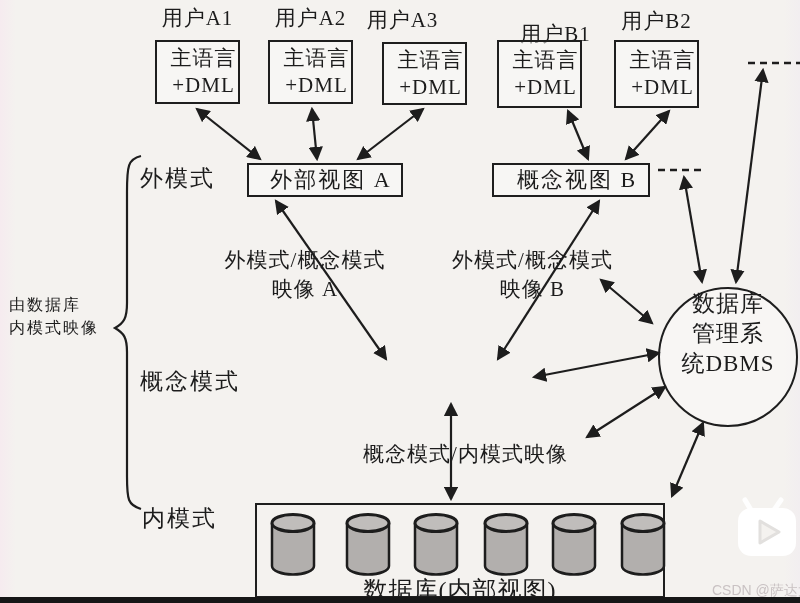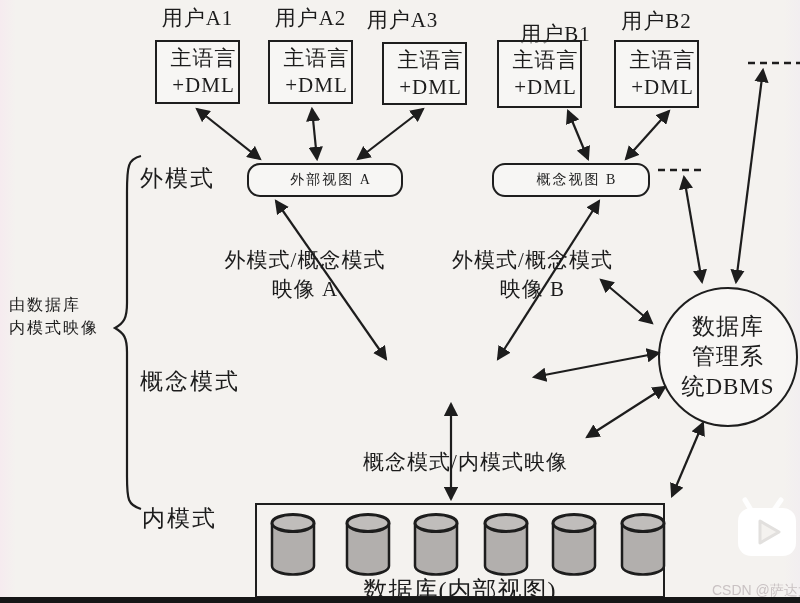--- a/index.html
+++ b/index.html
@@ -8,28 +8,28 @@
     background:linear-gradient(90deg,#f6ebef 0%,#f4f2ef 2%,#f4f2ef 98%,#f2eef0 100%);
     font-family:"Liberation Serif","DejaVu Serif",serif;color:#1c1c1c;
   }
   .box{
     position:absolute;border:2px solid #1e1e1e;background:rgba(250,249,247,.55);
     display:flex;align-items:center;justify-content:center;text-align:right;
     box-sizing:border-box;white-space:nowrap;padding-left:12px;
   }
   .user-label{position:absolute;font-size:21px;text-align:center;white-space:nowrap;letter-spacing:1px;}
   .user-box{flex-direction:column;font-size:21px;line-height:27px;letter-spacing:1px;}
-  .view-box{font-size:14px;letter-spacing:2px;border-radius:13px;}
+  .view-box{font-size:22px;letter-spacing:2px;}
   .schema-label{position:absolute;font-size:23px;letter-spacing:2px;white-space:nowrap;}
   .map-text{position:absolute;font-size:21px;line-height:29px;text-align:center;letter-spacing:1px;white-space:nowrap;}
   .left-note{position:absolute;font-size:16px;line-height:23px;letter-spacing:2px;text-align:left;white-space:nowrap;}
   .dbms-circle{
     position:absolute;left:658px;top:287px;width:140px;height:140px;border-radius:50%;
     border:2.5px solid #1e1e1e;background:rgba(250,249,247,.6);
-    display:flex;flex-direction:column;align-items:center;justify-content:center;
+    display:flex;flex-direction:column;align-items:center;
     font-size:23px;line-height:30px;letter-spacing:1px;text-align:center;box-sizing:border-box;
   }
   .db-box{border-width:2.5px;background:transparent;}
   .db-label{position:absolute;left:258px;top:574px;width:404px;text-align:center;font-size:24px;letter-spacing:1px;white-space:nowrap;}
   .watermark{position:absolute;left:712px;top:582px;font-size:14px;color:#c9c2c3;font-family:"Liberation Sans","DejaVu Sans",sans-serif;white-space:nowrap;}
   .bottom-bar{position:absolute;left:0;top:597px;width:800px;height:6px;background:#161616;}
   svg.layer{position:absolute;left:0;top:0;}
   .play-btn{position:absolute;left:734px;top:496px;width:66px;height:64px;cursor:pointer;background:transparent;border:none;padding:0;}
 </style>
 </head>
@@ -142,21 +142,21 @@
   <div class="box view-box" style="left:492px;top:163px;width:158px;height:34px;">概念视图 B</div>
 
   <div class="map-text" style="left:200px;top:246px;width:210px;">
     <div>外模式/概念模式</div>
     <div>映像 A</div>
   </div>
   <div class="map-text" style="left:430px;top:246px;width:205px;">
     <div>外模式/概念模式</div>
     <div>映像 B</div>
   </div>
-  <div class="map-text" style="left:343px;top:440px;width:245px;margin-top:8px;">概念模式/内模式映像</div>
+  <div class="map-text" style="left:343px;top:440px;width:245px;">概念模式/内模式映像</div>
 
   <div class="dbms-circle">
     <div>数据库</div>
     <div>管理系</div>
     <div>统DBMS</div>
   </div>
 
   <div class="box db-box" style="left:255px;top:503px;width:410px;height:95px;"></div>
   <div class="db-label">数据库(内部视图)</div>
 

